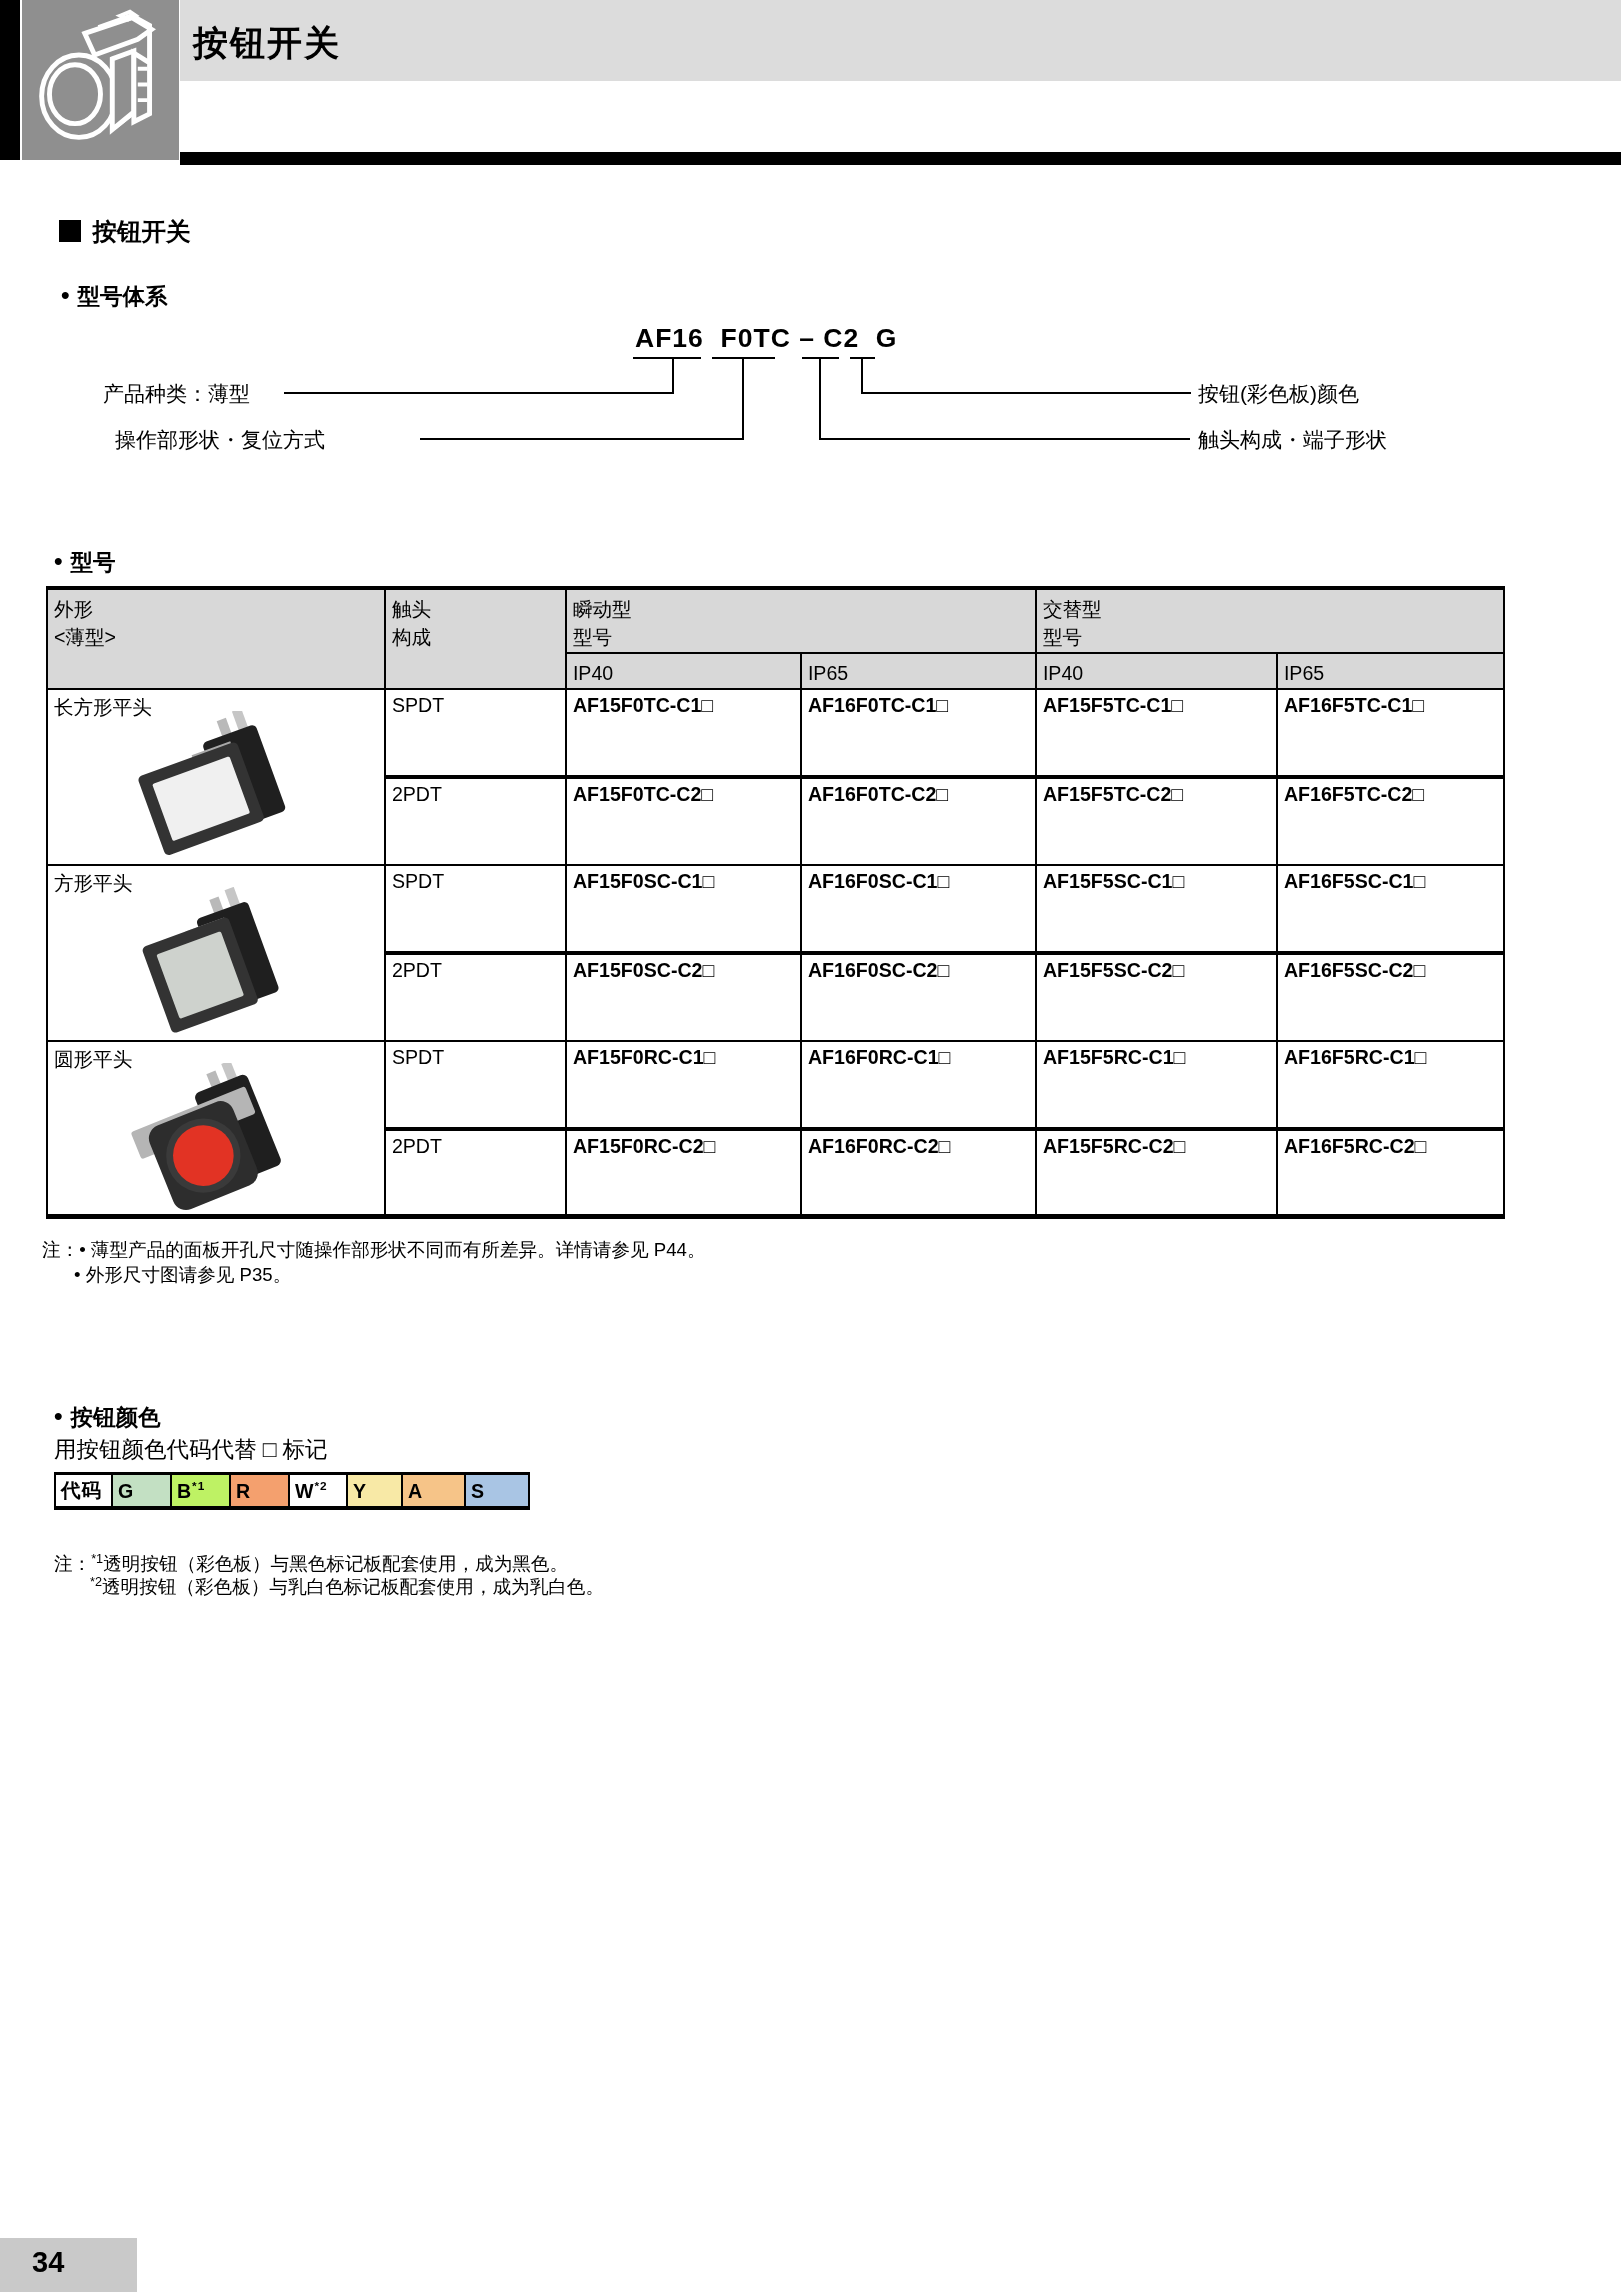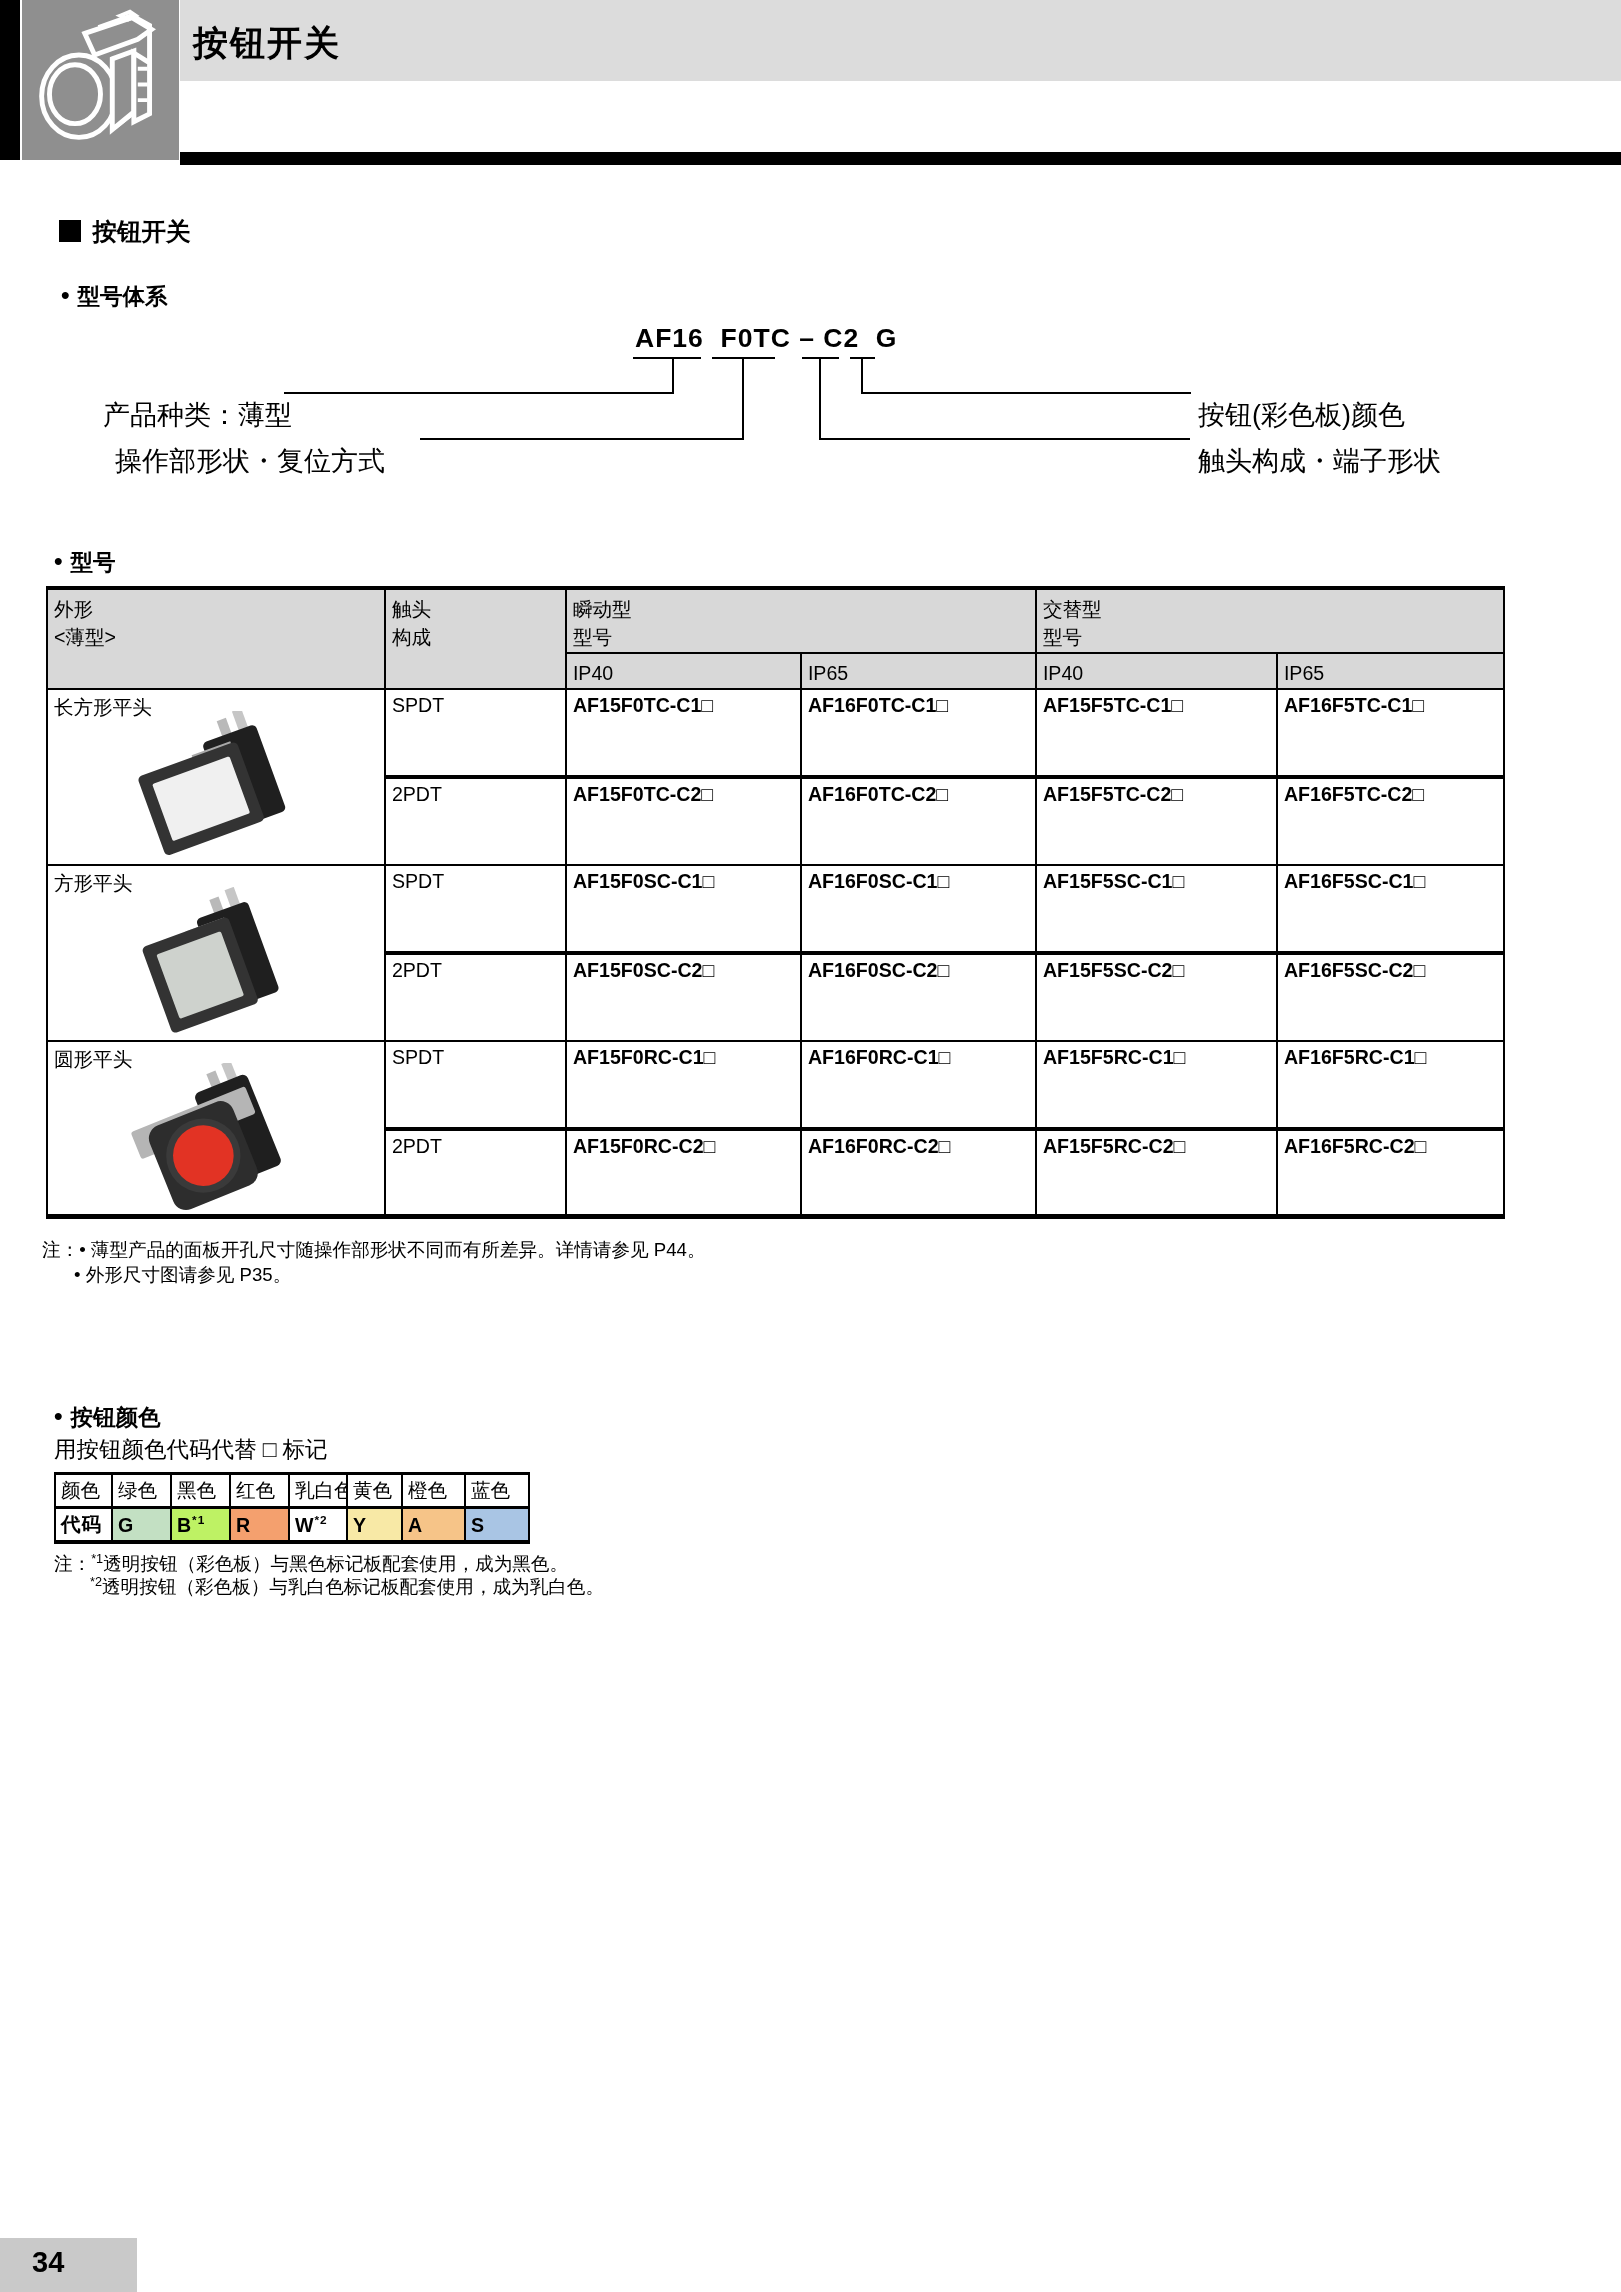--- a/index.html
+++ b/index.html
@@ -17,21 +17,21 @@
   .sec-head{left:59px;top:215px;font-size:24.5px;font-weight:bold;}
   .sec-head .sq{display:inline-block;width:21.6px;height:21.6px;background:#000;margin-right:11.8px;vertical-align:-2px;}
   .sub-head{font-size:22.5px;font-weight:bold;}
   .sub-head::before{content:"\2022";margin-right:7.8px;font-size:24.5px;}
   .sub-modelsystem{left:61px;top:281px;}
   .sub-model{left:54px;top:547px;}
   .sub-color{left:54px;top:1402px;}
   
   .code{left:635px;top:323px;font-size:26.5px;font-weight:bold;letter-spacing:1px;white-space:pre;}
   .dline{background:#000;}
-  .dlabel{font-size:27px;white-space:nowrap;margin-top:17px;}
+  .dlabel{font-size:21px;white-space:nowrap;}
   
   .mt{left:46px;top:586px;border-collapse:collapse;table-layout:fixed;width:1458px;
       border:2px solid #000;border-top:4.9px solid #000;border-bottom:5.9px solid #000;}
   .mt th,.mt td{border:2px solid #000;vertical-align:top;text-align:left;
       padding:4.9px 3.9px 0 5.9px;font-size:19.6px;font-weight:normal;overflow:hidden;}
   .mt thead th{background:#d8d8d8;line-height:1.45;}
   .mt .ip-row th{height:29px;}
   .mt td.model{font-weight:bold;white-space:nowrap;}
   .mt td.thick{border-bottom:4.9px solid #000;}
   .mt td.shape-cell{position:relative;}
@@ -228,30 +228,20 @@
       <col style="width:57px">
         <col style="width:59px">
         <col style="width:59px">
         <col style="width:59px">
       <col style="width:58px">
         <col style="width:55px">
         <col style="width:63px">
         <col style="width:64px">
     </colgroup>
     <tbody>
-        <tr class="hdr">
-      <td>颜色</td>
-      <td>绿色</td>
-      <td>黑色</td>
-      <td>红色</td>
-      <td>乳白色</td>
-      <td>黄色</td>
-      <td>橙色</td>
-      <td>蓝色</td>
-    </tr>
     <tr class="code">
       <td>代码</td>
       <td style="background: rgb(195, 224, 195);"><span>G</span><sup></sup></td>
       <td style="background: #bef264;"><span>B</span><sup>*1</sup></td>
       <td style="background: rgb(244, 160, 110);"><span>R</span><sup></sup></td>
       <td style="background: rgb(255, 255, 255);"><span>W</span><sup>*2</sup></td>
       <td style="background: rgb(248, 233, 166);"><span>Y</span><sup></sup></td>
       <td style="background: rgb(246, 196, 136);"><span>A</span><sup></sup></td>
       <td style="background: rgb(169, 197, 228);"><span>S</span><sup></sup></td>
     </tr>

